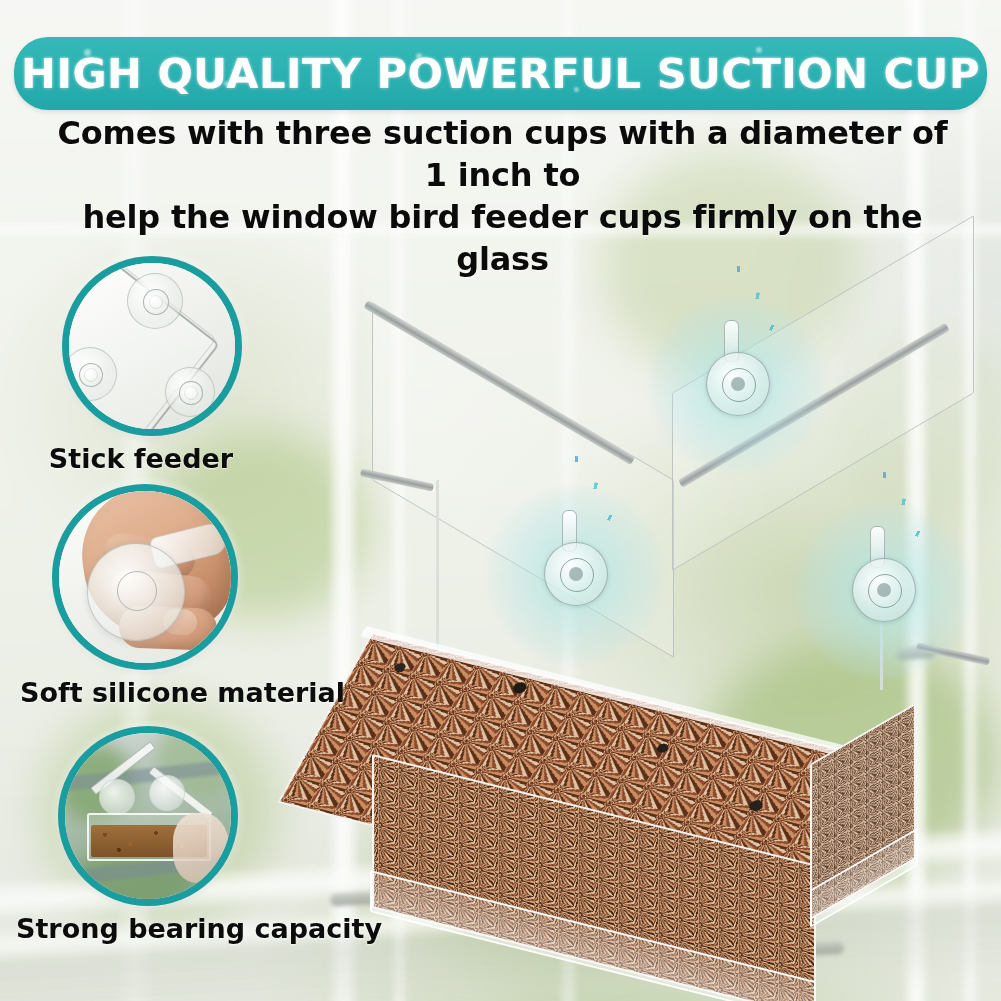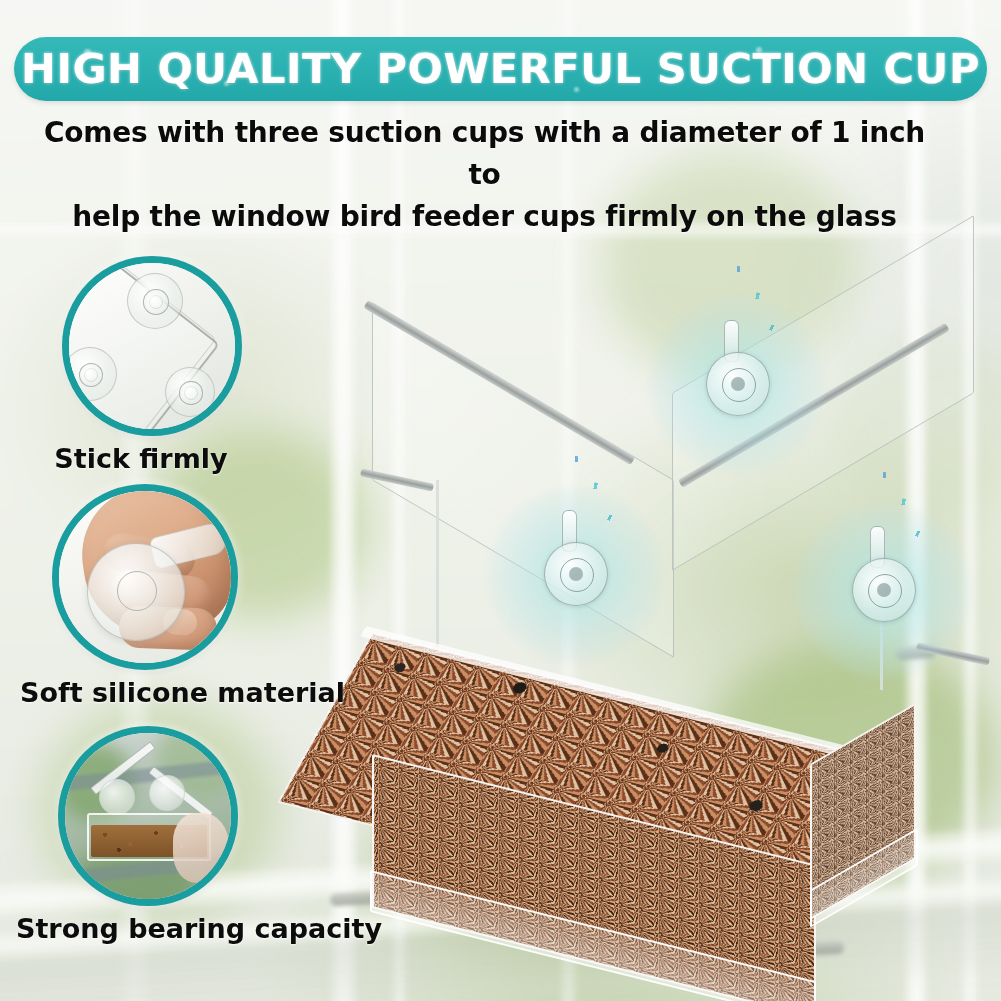--- a/index.html
+++ b/index.html
@@ -44,33 +44,33 @@
   .h-diag2{position:absolute;left:-60px;top:905px;width:1140px;height:26px;
     background:linear-gradient(180deg,rgba(255,255,255,.18),rgba(249,251,246,.8),rgba(230,234,225,.4));
     transform:rotate(-3.2deg);filter:blur(3.4px);}
   .sill-shadow{position:absolute;left:-60px;top:930px;width:1140px;height:70px;
     background:linear-gradient(180deg,rgba(206,212,200,.55),rgba(225,229,218,.25));
     transform:rotate(-3.2deg);filter:blur(7px);}
   .latch{position:absolute;width:54px;height:13px;border-radius:6px;
     background:linear-gradient(180deg,#c9cdc6,#9aa097);filter:blur(2.2px);opacity:.85;}
 
   
-  .banner{position:absolute;left:14px;top:37px;width:973px;height:64px;border-radius:34px;
+  .banner{position:absolute;left:14px;top:37px;width:973px;height:73px;border-radius:34px;
     background:linear-gradient(180deg,#35b9b8 0%,#2cb2b2 45%,#23a8a9 100%);
     box-shadow:0 2px 5px rgba(0,0,0,.10);overflow:hidden;}
   .banner .spark{position:absolute;border-radius:50%;background:rgba(255,255,255,.5);filter:blur(1px);}
   .banner-text{position:absolute;inset:0;display:flex;align-items:center;justify-content:center;
     color:#ffffff;font-weight:800;font-size:40px;letter-spacing:.5px;
     font-family:"DejaVu Sans","Liberation Sans",sans-serif;
     text-shadow:0 0 3px rgba(255,255,255,.85),0 1px 1px rgba(0,90,95,.35);
     white-space:nowrap;transform:scaleX(1.04);}
 
   
-  .subtitle{position:absolute;left:34px;top:112px;width:901px;text-align:center;
-    color:#0b0b0b;font-size:28px;line-height:42px;font-weight:700;
+  .subtitle{position:absolute;left:52px;top:112px;width:901px;text-align:center;
+    color:#0b0b0b;font-size:32px;line-height:42px;font-weight:700;
     font-family:"DejaVu Sans","Liberation Sans",sans-serif;letter-spacing:-.2px;
     text-shadow:0 1px 2px rgba(255,255,255,.7);}
 
   
   .feat{position:absolute;}
   .feat .ring{position:relative;border-radius:50%;border:7px solid #1a9d9e;overflow:hidden;
     box-shadow:0 0 10px rgba(255,255,255,.85),0 2px 6px rgba(0,0,0,.12);
     background:#f3f5f2;}
   .feat .cap{margin-top:7px;text-align:center;color:#0c0c0c;font-weight:700;
     font-family:"DejaVu Sans","Liberation Sans",sans-serif;font-size:27px;white-space:nowrap;
@@ -364,21 +364,21 @@
 
   <div class="feat f1">
     <div class="ring">
       <div class="c1-bg"></div>
       <div class="panel1"></div>
       <div class="panel1b"></div>
       <div class="cup" style="left:58px;top:10px;width:54px;height:54px;"></div>
       <div class="cup" style="left:-6px;top:84px;width:52px;height:52px;"></div>
       <div class="cup" style="left:96px;top:104px;width:48px;height:48px;"></div>
     </div>
-    <div class="cap">Stick firmly</div>
+    <div class="cap">Stick feeder</div>
   </div>
 
   <div class="feat f2">
     <div class="ring">
       <div class="c2-bg"></div>
       <div class="hand"></div>
       <div class="finger fg1"></div>
       <div class="finger fg2"></div>
       <div class="finger fg3"></div>
       <div class="thumbnail"></div>

